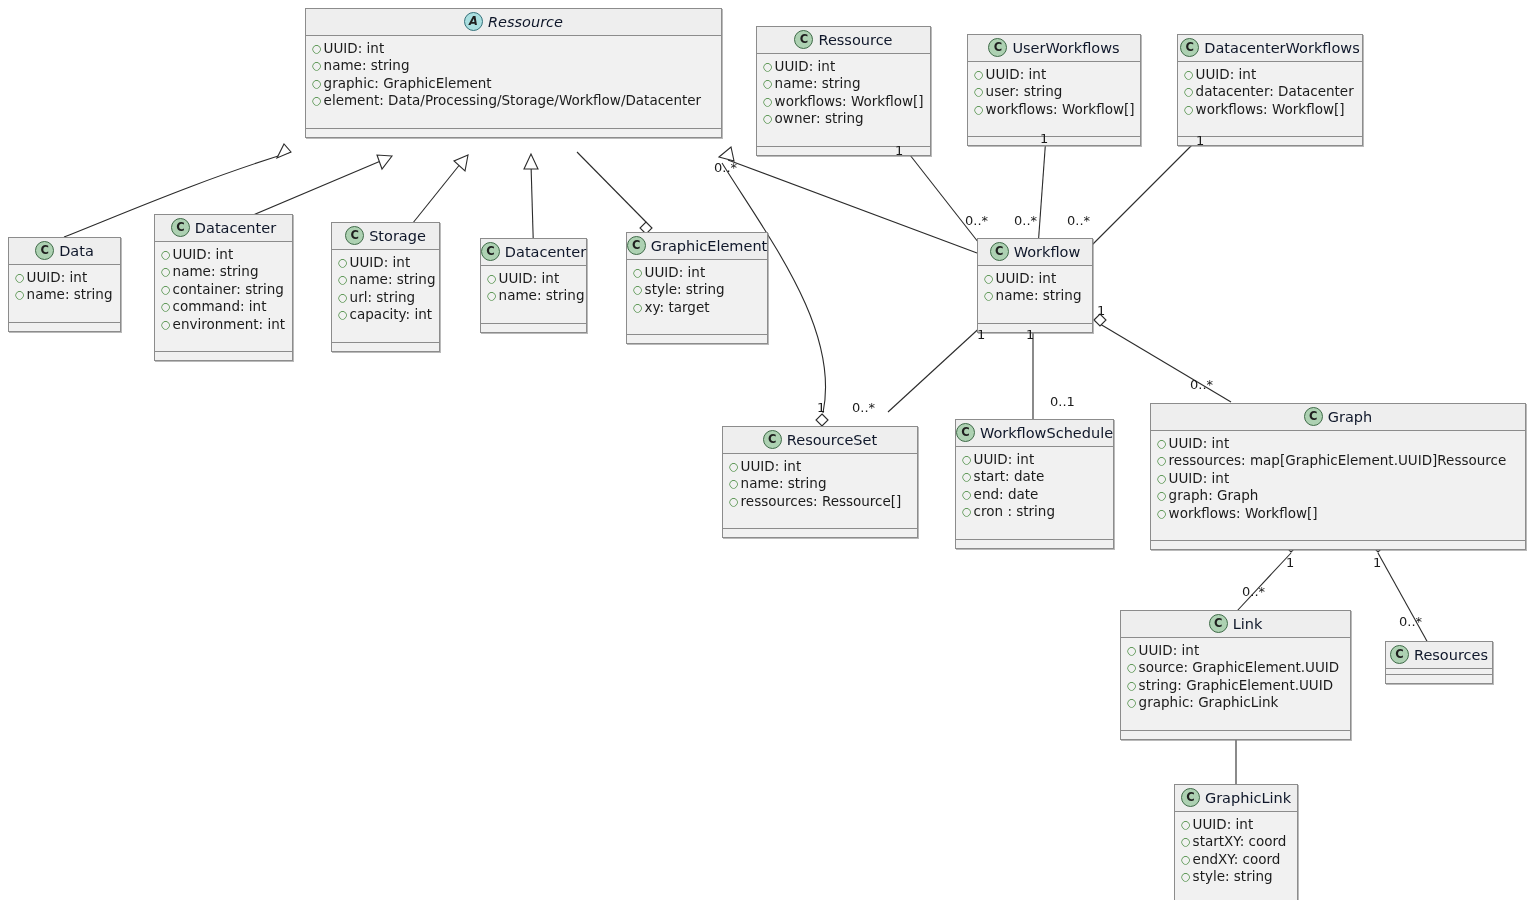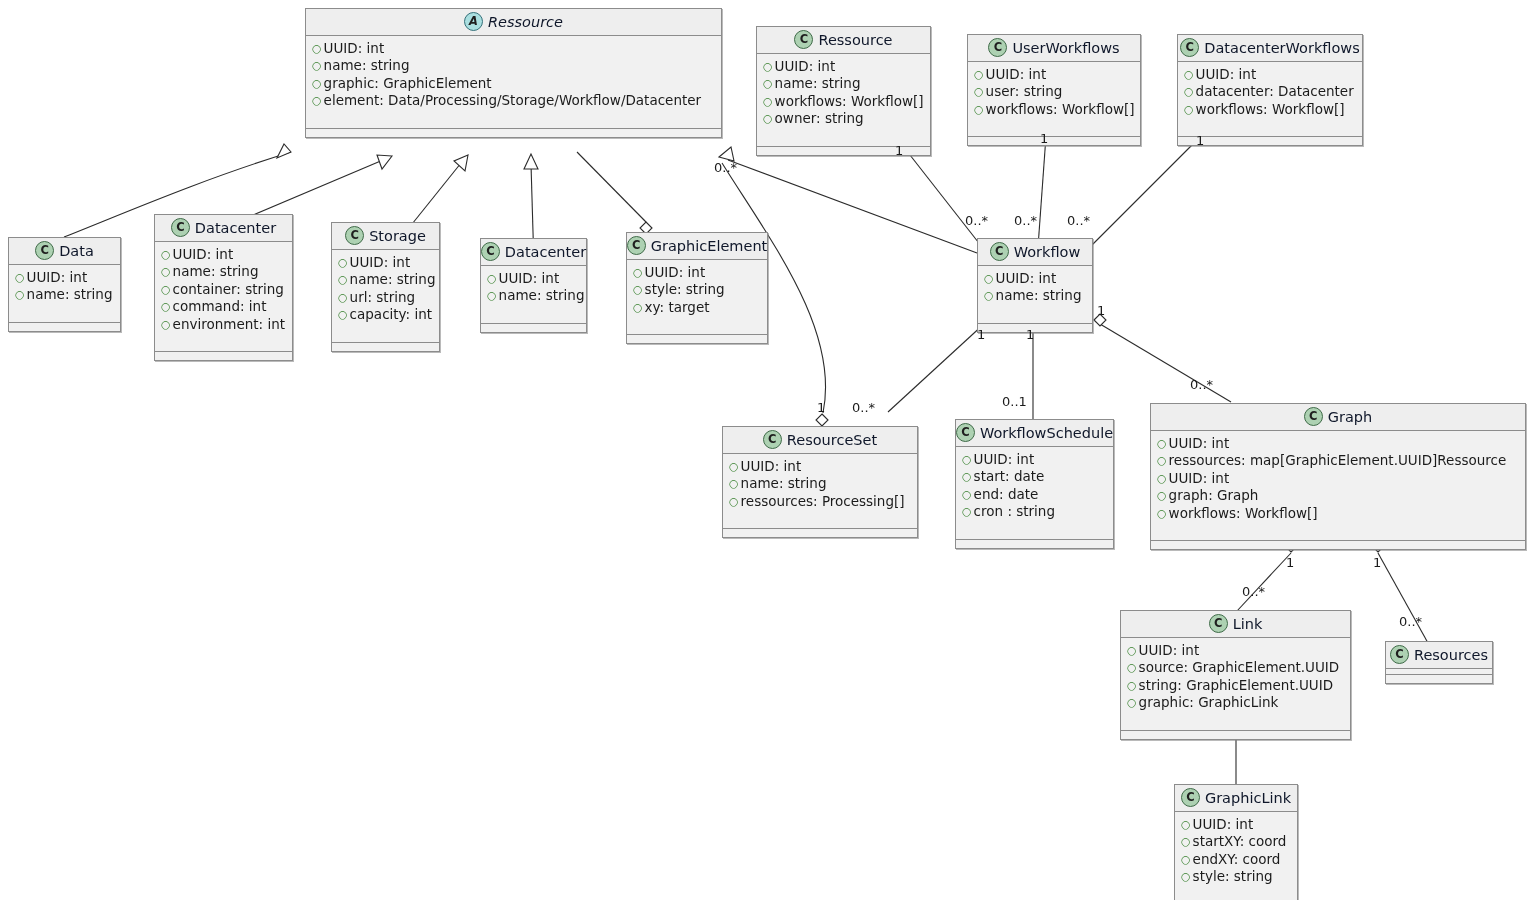--- a/index.html
+++ b/index.html
@@ -301,21 +301,21 @@
   </div>
 
   <div class="uml-class" style="left:722px; top:426px; width:196px;">
     <div class="uml-header">
       <span class="cls-icon">C</span>
       <span class="cls-title">ResourceSet</span>
     </div>
     <div class="uml-attrs">
       <div class="attr"><span class="vis">○</span><span>UUID: int</span></div>
       <div class="attr"><span class="vis">○</span><span>name: string</span></div>
-      <div class="attr"><span class="vis">○</span><span>ressources: Processing[]</span></div>
+      <div class="attr"><span class="vis">○</span><span>ressources: Ressource[]</span></div>
     </div>
     <div class="uml-ops"></div>
   </div>
 
   <div class="uml-class" style="left:955px; top:419px; width:159px;">
     <div class="uml-header">
       <span class="cls-icon">C</span>
       <span class="cls-title">WorkflowSchedule</span>
     </div>
     <div class="uml-attrs">
@@ -384,20 +384,20 @@
   <div class="mult" style="left:1040px; top:131px;">1</div>
   <div class="mult" style="left:1196px; top:133px;">1</div>
   <div class="mult" style="left:965px; top:213px;">0..*</div>
   <div class="mult" style="left:1014px; top:213px;">0..*</div>
   <div class="mult" style="left:1067px; top:213px;">0..*</div>
   <div class="mult" style="left:977px; top:327px;">1</div>
   <div class="mult" style="left:1026px; top:327px;">1</div>
   <div class="mult" style="left:1097px; top:303px;">1</div>
   <div class="mult" style="left:817px; top:400px;">1</div>
   <div class="mult" style="left:852px; top:400px;">0..*</div>
-  <div class="mult" style="left:1002px; top:394px;">0..1</div>
+  <div class="mult" style="left:1050px; top:394px;">0..1</div>
   <div class="mult" style="left:1190px; top:377px;">0..*</div>
   <div class="mult" style="left:1286px; top:555px;">1</div>
   <div class="mult" style="left:1242px; top:584px;">0..*</div>
   <div class="mult" style="left:1373px; top:555px;">1</div>
   <div class="mult" style="left:1399px; top:614px;">0..*</div>
 
 </div>
 
 </body></html>

